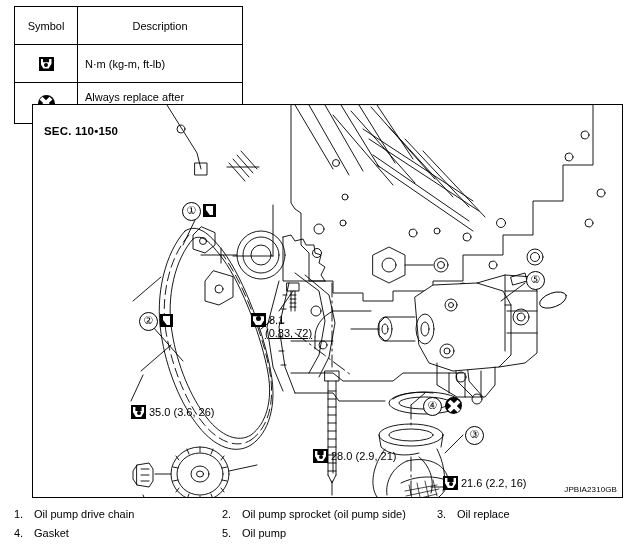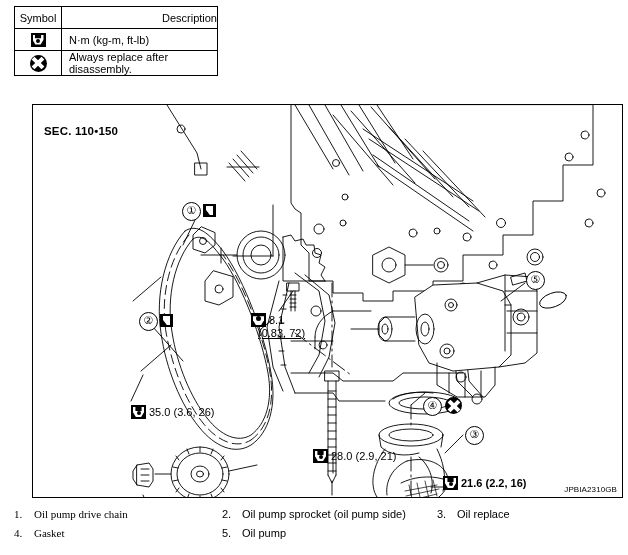--- a/index.html
+++ b/index.html
@@ -20,34 +20,34 @@
   .legend-table {
     position: absolute;
     left: 14px;
     top: 6px;
     border-collapse: collapse;
     border: 1.6px solid #000;
     background: #fff;
   }
   .legend-table td, .legend-table th {
     border: 1.2px solid #000;
-    padding: 0;
+    padding: 8px;
     font-weight: normal;
   }
   .legend-table .col-sym {
     width: 46px;
     height: 21px;
     text-align: center;
     vertical-align: middle;
     font-size: 11px;
   }
   .legend-table .col-desc {
     width: 148px;
     height: 21px;
-    text-align: right;
+    text-align: center;
     vertical-align: middle;
     font-size: 11px;
   }
   .legend-table tbody .col-desc {
     text-align: left;
     padding-left: 7px;
     font-size: 11px;
   }
   .legend-table tbody tr td { height: 22px; }
 
@@ -174,34 +174,34 @@
   }
 
   
   .torque {
     position: absolute;
     font-size: 11px;
     white-space: nowrap;
     line-height: 13px;
   }
   .torque .tq-val { display: inline-block; vertical-align: middle; margin-left: 3px; }
-  .torque .tq-sub { display: block; margin-left: 7px; }
+  .torque .tq-sub { display: block; margin-left: 14px; }
 
   
   .parts-list {
     position: absolute;
     left: 0;
     top: 508px;
     width: 628px;
     font-size: 11px;
   }
   .parts-row { position: relative; height: 19px; }
   .part-item { position: absolute; white-space: nowrap; }
   .part-num { display: inline-block; width: 20px; }
-  .col-a { left: 14px; font-family: Liberation Serif, serif; }
+  .col-a { left: 14px; }
   .col-b { left: 222px; }
   .col-c { left: 437px; }
 </style>
 </head>
 <body>
 
 <table class="legend-table">
   <thead>
     <tr>
       <th class="col-sym">Symbol</th>
@@ -490,21 +490,21 @@
   </div>
 
   <div class="torque" style="left:74px; top:300px;padding-left:24px;">
     <span class="sym-box ftlb"></span><span class="tq-val">35.0 (3.6, 26)</span>
   </div>
 
   <div class="torque" style="left:280px; top:344px;">
     <span class="sym-box ftlb"></span><span class="tq-val">28.0 (2.9, 21)</span>
   </div>
 
-  <div class="torque" style="left:410px; top:371px;font-weight:bold;">
+  <div class="torque" style="left:410px; top:371px;">
     <span class="sym-box ftlb"></span><span class="tq-val">21.6 (2.2, 16)</span>
   </div>
 
   <div class="fig-code">JPBIA2310GB</div>
 </div>
 
 <div class="parts-list">
   <div class="parts-row">
     <span class="part-item col-a">
       <span class="part-num">1.</span><span>Oil pump drive chain</span>

